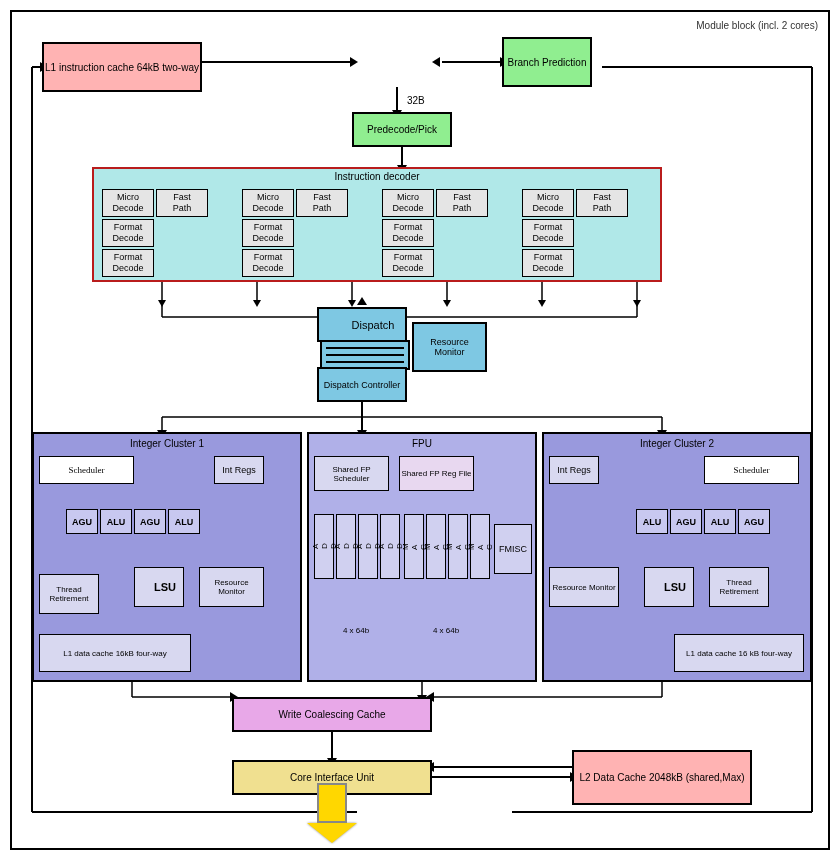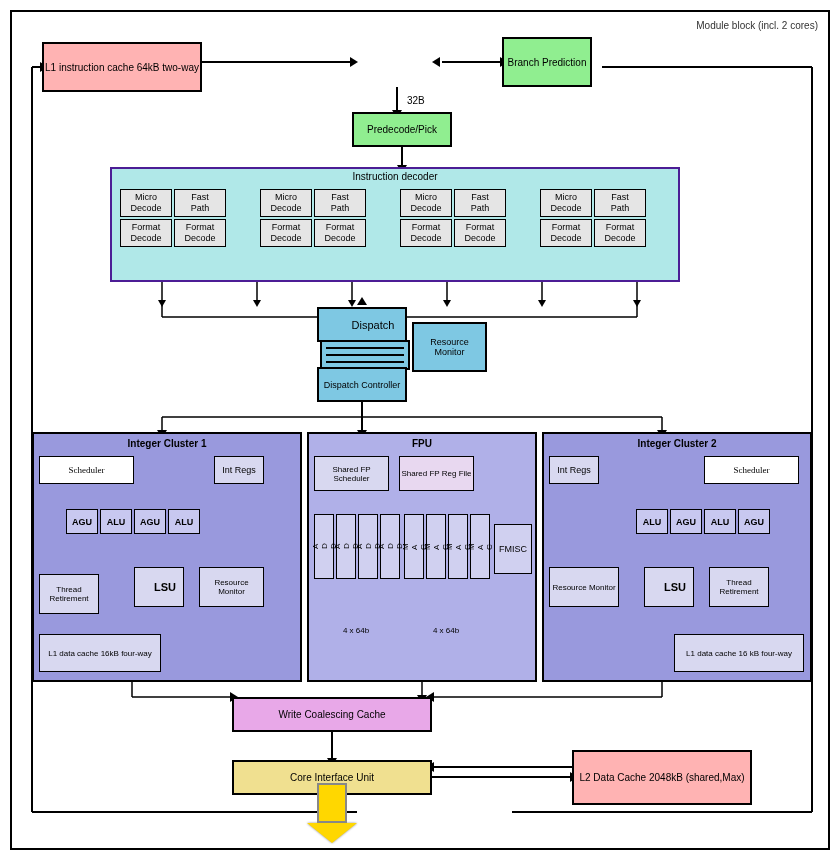--- a/index.html
+++ b/index.html
@@ -67,23 +67,23 @@
     .predecode {
       background: #90ee90;
       top: 100px;
       left: 340px;
       width: 100px;
       height: 35px;
     }
     
     .instr-decoder-outer {
       background: #b0e8e8;
-      border: 2px solid #4c1d95;
+      border: 2px solid #b91c1c;
       top: 155px;
-      left: 98px;
+      left: 80px;
       width: 570px;
       height: 115px;
       position: absolute;
     }
     .instr-decoder-label {
       position: absolute;
       top: 2px;
       left: 50%;
       transform: translateX(-50%);
       font-size: 10px;
@@ -97,20 +97,21 @@
       flex-direction: column;
       gap: 2px;
     }
     .decode-top-row {
       display: flex;
       gap: 2px;
     }
     .decode-bottom-row {
       display: flex;
       gap: 2px;
+      flex-direction: column;
     }
     .decode-cell {
       background: #e5e5e5;
       border: 1.5px solid #000;
       width: 52px;
       height: 28px;
       display: flex;
       align-items: center;
       justify-content: center;
       text-align: center;
@@ -174,21 +175,21 @@
       height: 250px;
       position: absolute;
     }
     .cluster-label {
       position: absolute;
       top: 4px;
       left: 50%;
       transform: translateX(-50%);
       font-size: 10px;
       white-space: nowrap;
-      font-weight: bold;
+      font-weight: normal;
     }
 
     
     .fpu-block {
       background: #b0b0e8;
       border: 2px solid #000;
       top: 420px;
       left: 295px;
       width: 230px;
       height: 250px;
@@ -653,21 +654,21 @@
 
     <div class="lsu-box" style="top:133px; left:100px; width:50px; height:40px;">
       <span>LSU</span>
     </div>
 
     <div class="res-monitor-cluster" style="top:133px; left:165px; width:65px; height:40px;">
       <span>Resource
 Monitor</span>
     </div>
 
-    <div class="l1-data-cache" style="top:200px; left:5px; width:122px; height:38px;">
+    <div class="l1-data-cache" style="top:200px; left:5px; width:152px; height:38px;">
       <span>L1 data cache
 16kB four-way</span>
     </div>
   </div>
 
   <div class="fpu-block">
     <div class="cluster-label">FPU</div>
 
     <div class="fpu-scheduler" style="top:22px; left:5px; width:75px; height:35px;">
       <span>Shared FP

